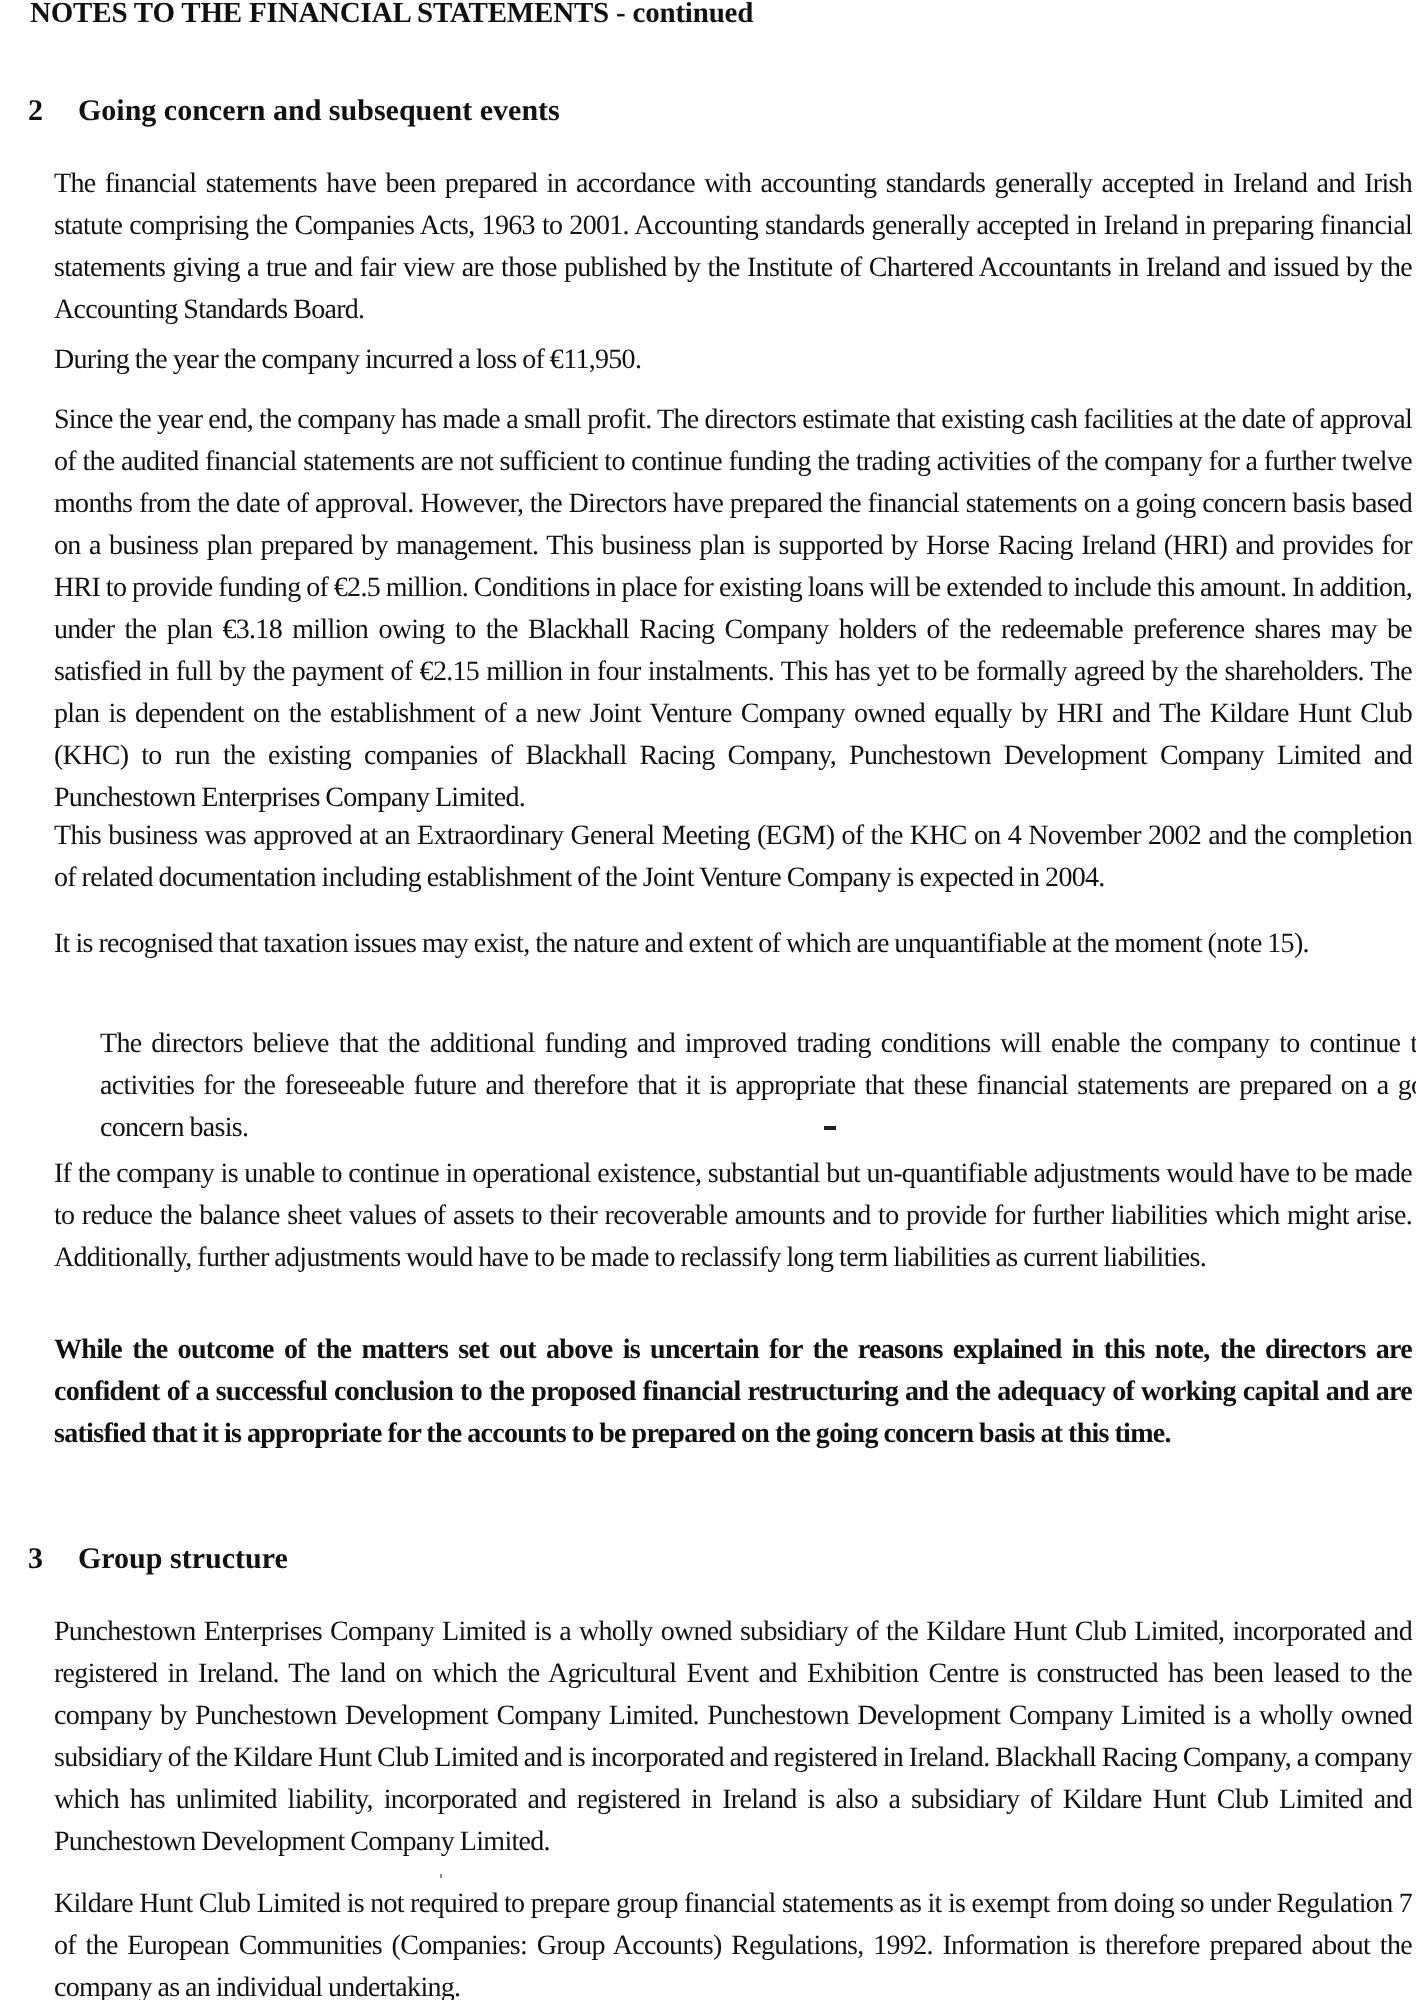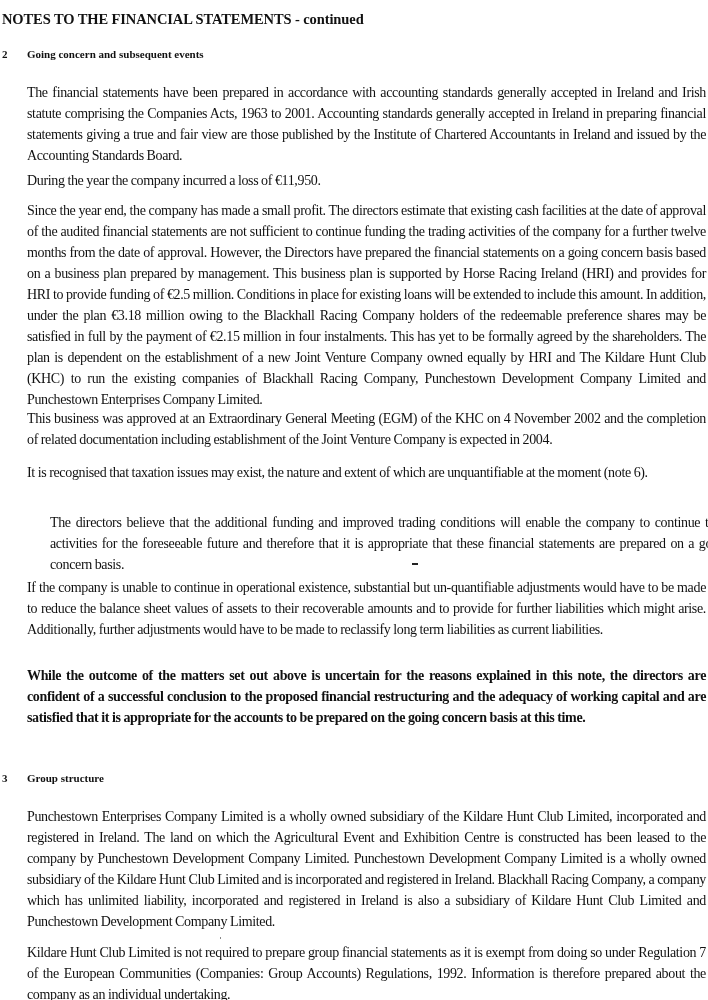--- a/index.html
+++ b/index.html
@@ -2,27 +2,26 @@
 <html><head>
 <meta charset="utf-8">
 <style>
   html, body { margin: 0; padding: 0; background: #ffffff; }
   body {
     width: 708px; height: 1000px; overflow: hidden; position: relative;
     font-family: "Liberation Serif", "DejaVu Serif", serif;
     color: #111111;
   }
   .page-title {
-    position: absolute; left: 2px; top: -1px;
+    position: absolute; left: 15px; top: -1px;
     font-weight: bold; font-size: 14.5px; letter-spacing: -0.1px;
     white-space: nowrap;
-    margin-top: 12px;
   }
   .section-head {
-    position: absolute; left: 2px; font-weight: bold; font-size: 11px;
+    position: absolute; left: 14px; font-weight: bold; font-size: 15px;
     white-space: nowrap;
   }
   .section-head .num { display: inline-block; width: 25px; }
   .para {
     position: absolute; left: 27px; width: 679px;
     font-size: 14px; line-height: 21px;
     text-align: justify; text-align-last: left;
     letter-spacing: -0.35px; word-spacing: -0.3px;
     margin: 0;
   }
@@ -39,21 +38,21 @@
 <div class="page-title">NOTES TO THE FINANCIAL STATEMENTS - continued</div>
 
 <div class="section-head" style="top:48px;">
   <span class="num">2</span><span>Going concern and subsequent events</span>
 </div>
 
 <p class="para" style="top:82px;">The financial statements have been prepared in accordance with accounting standards generally accepted in Ireland and Irish statute comprising the Companies Acts, 1963 to 2001.  Accounting standards generally accepted in Ireland in preparing financial statements giving a true and fair view are those published by the Institute of Chartered Accountants in Ireland and issued by the Accounting Standards Board.</p>
 <p class="para" style="top:170px;">During the year the company incurred a loss of €11,950.</p>
 <p class="para" style="top:200px;">Since the year end, the company has made a small profit.  The directors estimate that existing cash facilities at the date of approval of the audited financial statements are not sufficient to continue funding the trading activities of the company for a further twelve months from the date of approval.  However, the Directors have prepared the financial statements on a going concern basis based on a business plan prepared by management.  This business plan is supported by Horse Racing Ireland (HRI) and provides for HRI to provide funding of €2.5 million.  Conditions in place for existing loans will be extended to include this amount.  In addition, under the plan €3.18 million owing to the Blackhall Racing Company holders of the redeemable preference shares may be satisfied in full by the payment of €2.15 million in four instalments.  This has yet to be formally agreed by the shareholders.  The plan is dependent on the establishment of a new Joint Venture Company owned equally by HRI and The Kildare Hunt Club (KHC) to run the existing companies of Blackhall Racing Company, Punchestown Development Company Limited and Punchestown Enterprises Company Limited.</p>
 <p class="para" style="top:408px;">This business was approved at an Extraordinary General Meeting (EGM) of the KHC on 4 November 2002 and the completion of related documentation including establishment of the Joint Venture Company is expected in 2004.</p>
-<p class="para" style="top:462px;">It is recognised that taxation issues may exist, the nature and extent of which are unquantifiable at the moment (note 6).</p>
+<p class="para" style="top:462px;">It is recognised that taxation issues may exist, the nature and extent of which are unquantifiable at the moment (note 15).</p>
 <p class="para" style="top:512px;margin-left:23px;">The directors believe that the additional funding and improved trading conditions will enable the company to continue their activities for the foreseeable future and therefore that it is appropriate that these financial statements are prepared on a going concern basis.</p>
 <div class="mark"></div>
 <p class="para" style="top:577px;">If the company is unable to continue in operational existence, substantial but un-quantifiable adjustments would have to be made to reduce the balance sheet values of assets to their recoverable amounts and to provide for further liabilities which might arise.  Additionally, further adjustments would have to be made to reclassify long term liabilities as current liabilities.</p>
 <p class="para" style="top:665px;font-weight:bold;">While the outcome of the matters set out above is uncertain for the reasons explained in this note, the directors are confident of a successful conclusion to the proposed financial restructuring and the adequacy of working capital and are satisfied that it is appropriate for the accounts to be prepared on the going concern basis at this time.</p>
 
 <div class="section-head" style="top:772px;">
   <span class="num">3</span><span>Group structure</span>
 </div>
 
 <p class="para" style="top:806px;">Punchestown Enterprises Company Limited is a wholly owned subsidiary of the Kildare Hunt Club Limited, incorporated and registered in Ireland.  The land on which the Agricultural Event and Exhibition Centre is constructed has been leased to the company by Punchestown Development Company Limited.  Punchestown Development Company Limited is a wholly owned subsidiary of the Kildare Hunt Club Limited and is incorporated and registered in Ireland.  Blackhall Racing Company, a company which has unlimited liability, incorporated and registered in Ireland is also a subsidiary of Kildare Hunt Club Limited and Punchestown Development Company Limited.</p>

